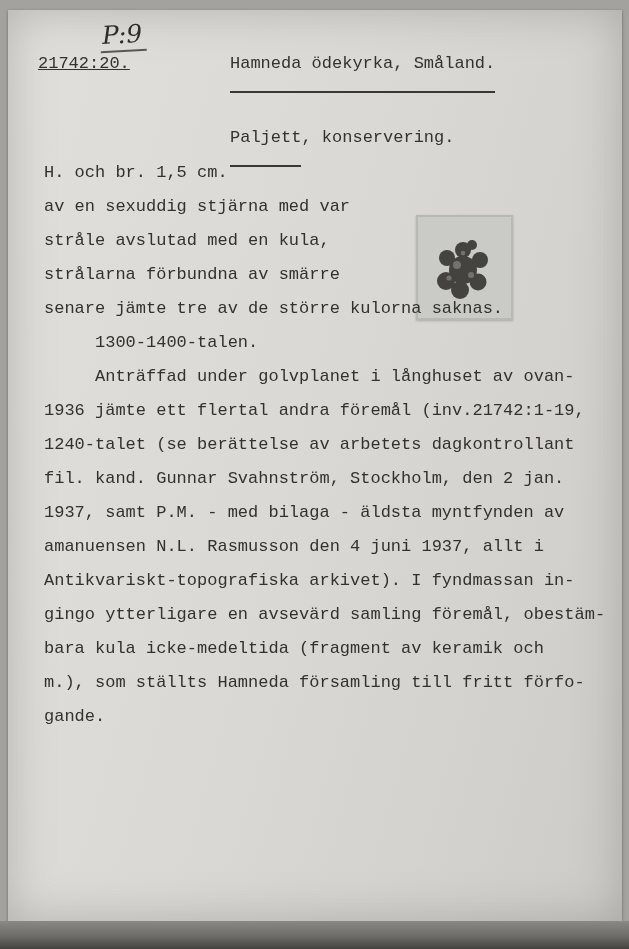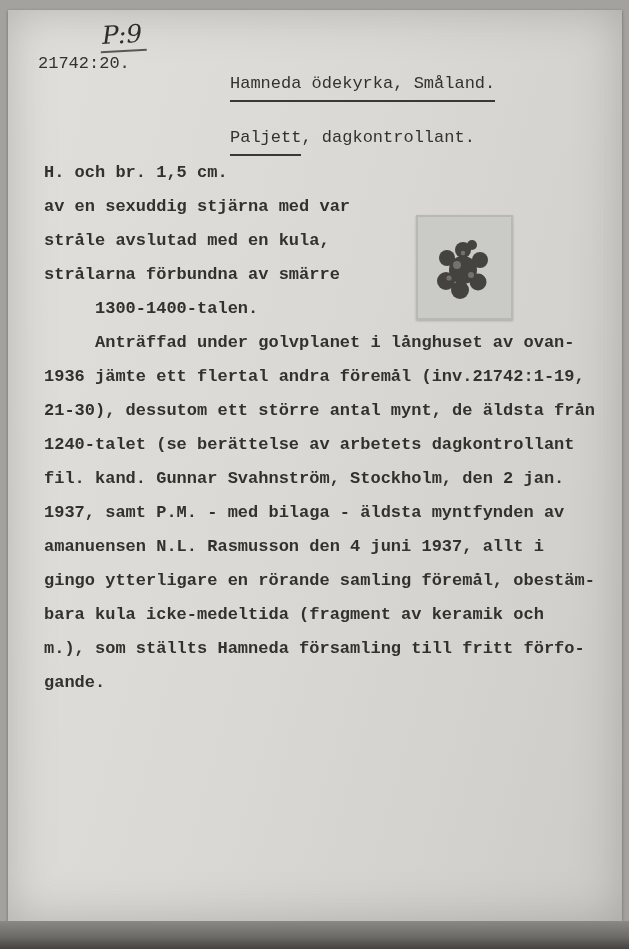--- a/index.html
+++ b/index.html
@@ -18,29 +18,28 @@
     position:absolute;left:0;right:0;bottom:0;height:28px;
     background:linear-gradient(180deg,#8a8986 0%,#6d6c69 55%,#44433f 100%);
   }
   .annotation{
     position:absolute;left:92px;top:10px;
     font-family:"DejaVu Serif",serif;font-style:italic;
     font-size:25px;color:#2e2c29;transform:rotate(-3deg);
     border-bottom:2px solid rgba(45,43,40,.75);padding:0 4px 1px 2px;
   }
   .header-row{position:absolute;left:30px;top:44px;width:560px;color:#34322f;font-size:17px;}
-  .catalog{position:absolute;left:0;top:0;white-space:pre;}
+  .catalog{position:absolute;left:0;top:0;white-space:pre;text-decoration:underline;}
   .title{position:absolute;left:192px;top:0;white-space:pre;}
-  .underline{border-bottom:2px solid #3a3834;padding-bottom:7px;margin-top:20px;}
+  .underline{border-bottom:2px solid #3a3834;padding-bottom:18px;}
   .subtitle{position:absolute;left:222px;top:118px;font-size:17px;color:#34322f;white-space:pre;}
   .text-block{
     position:absolute;left:36px;top:146px;width:580px;
     font-size:17px;line-height:34px;color:#33312e;
     letter-spacing:0px;
-    font-weight:bold;
   }
   .line{white-space:pre;height:34px;}
   .photo{
     position:absolute;left:408px;top:205px;width:97px;height:105px;margin:0;
     background:#cacac7;
     box-shadow:inset 0 0 6px rgba(90,90,86,.35), 0 1px 2px rgba(70,70,66,.3);
   }
   .photo svg{display:block;width:100%;height:100%;}
 </style>
 </head>
@@ -49,21 +48,21 @@
 <div class="scan">
   <div class="paper">
 
     <div class="annotation">P:9</div>
 
     <div class="header-row">
       <span class="catalog">21742:20.</span>
       <span class="title underline">Hamneda ödekyrka, Småland.</span>
     </div>
 
-    <div class="subtitle"><span class="underline">Paljett</span><span>, dagkontrollant.</span></div>
+    <div class="subtitle"><span class="underline">Paljett</span><span>, konservering.</span></div>
 
     <figure class="photo">
       <svg viewBox="0 0 97 105" xmlns="http://www.w3.org/2000/svg">
         <rect x="0" y="0" width="97" height="105" fill="#cacac7"></rect>
         <rect x="1" y="1" width="95" height="103" fill="none" stroke="#b8b8b4" stroke-width="2"></rect>
         <g fill="#45433f">
           <circle cx="47" cy="55" r="14"></circle>
           <circle cx="47" cy="35" r="8"></circle>
           <circle cx="64" cy="45" r="8"></circle>
           <circle cx="62" cy="67" r="8.5"></circle>
@@ -79,29 +78,30 @@
           <circle cx="47" cy="38" r="2.2"></circle>
         </g>
       </svg>
     </figure>
 
     <div class="text-block">
       <div class="line">H. och br. 1,5 cm.</div>
       <div class="line">av en sexuddig stjärna med var</div>
       <div class="line">stråle avslutad med en kula,</div>
       <div class="line">strålarna förbundna av smärre</div>
+      <div class="line">senare jämte tre av de större kulorna saknas.</div>
       <div class="line">     1300-1400-talen.</div>
       <div class="line">     Anträffad under golvplanet i långhuset av ovan-</div>
       <div class="line">1936 jämte ett flertal andra föremål (inv.21742:1-19,</div>
-      <div class="line">21-30), dessutom ett större antal mynt, de äldsta från</div>
       <div class="line">1240-talet (se berättelse av arbetets dagkontrollant</div>
       <div class="line">fil. kand. Gunnar Svahnström, Stockholm, den 2 jan.</div>
       <div class="line">1937, samt P.M. - med bilaga - äldsta myntfynden av</div>
       <div class="line">amanuensen N.L. Rasmusson den 4 juni 1937, allt i</div>
-      <div class="line">gingo ytterligare en rörande samling föremål, obestäm-</div>
+      <div class="line">Antikvariskt-topografiska arkivet). I fyndmassan in-</div>
+      <div class="line">gingo ytterligare en avsevärd samling föremål, obestäm-</div>
       <div class="line">bara kula icke-medeltida (fragment av keramik och</div>
       <div class="line">m.), som ställts Hamneda församling till fritt förfo-</div>
       <div class="line">gande.</div>
     </div>
 
   </div>
   <div class="bottom-strip"></div>
 </div>
 
 </body></html>

